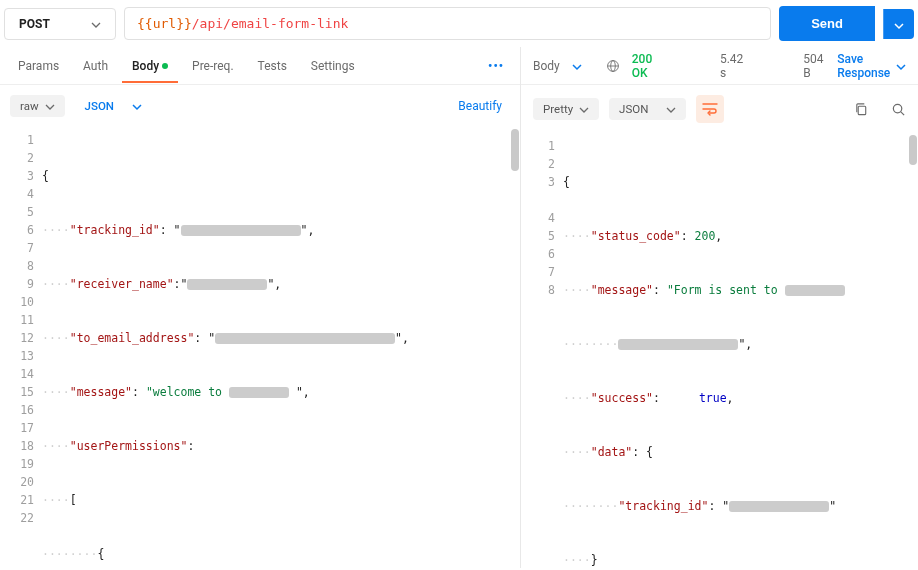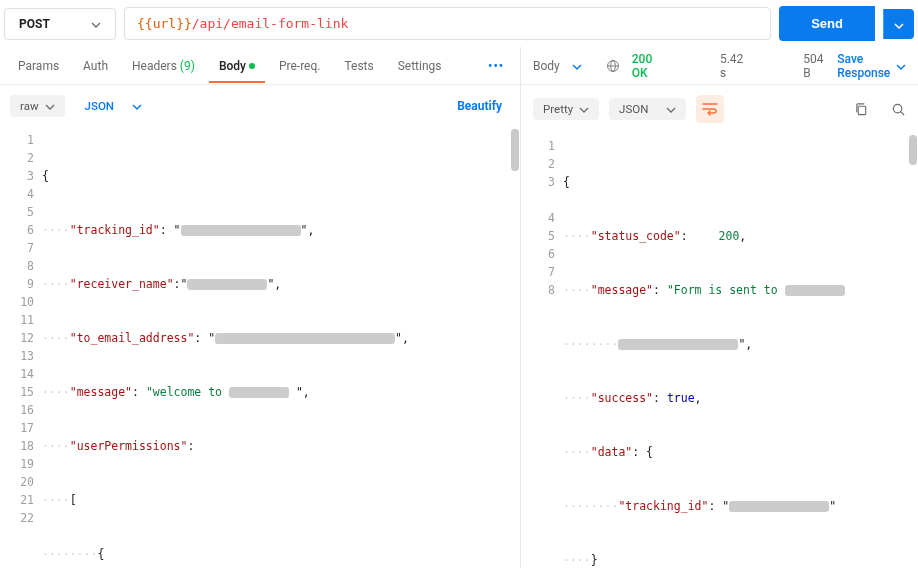--- a/index.html
+++ b/index.html
@@ -26,21 +26,21 @@
 .tab.active { color: #212121; border-bottom-color: #ff6c37; font-weight: 500; }
 .tab-dot { display:inline-block; width:6px; height:6px; border-radius:50%; background:#0cbb52; margin-left:3px; vertical-align:middle; }
 .tab-count { color: #0cbb52; }
 .tabs-spacer { flex: 1; }
 .more-icon { color: #097bed; cursor: pointer; padding: 4px 8px; letter-spacing: 1px; font-weight:bold; }
 
 .subbar { display: flex; align-items: center; padding: 6px 10px; height: 42px; gap: 10px; }
 .pill { display: flex; align-items: center; gap: 6px; padding: 4px 10px; background: #f2f2f2; border-radius: 4px; color: #555; cursor: pointer; font-size: 11.5px; }
 .pill.plain { background: transparent; color: #097bed; font-weight: 500; }
 .subbar-spacer { flex: 1; }
-.beautify { color: #097bed; font-weight: 700; cursor: pointer; padding: 4px 8px; }
+.beautify { color: #097bed; font-weight: 400; cursor: pointer; padding: 4px 8px; }
 
 .resp-header { display: flex; align-items: center; height: 38px; padding: 0 12px; border-bottom: 1px solid #eee; gap: 12px; font-size: 12px; }
 .resp-header .lbl { color: #6b6b6b; }
 .resp-header .sp { flex: 1; }
 .globe { color: #6b6b6b; display:flex; align-items:center; }
 .globe svg { width:14px; height:14px; }
 .status-ok { color: #0cbb52; font-weight: 500; }
 .status-meta { color: #6b6b6b; margin-left: 48px; }
 .save-resp { color: #097bed; cursor: pointer; display: flex; align-items: center; gap: 4px; font-weight: 500; }
 
@@ -51,22 +51,22 @@
 .icon-btn svg { width:15px; height:15px; }
 
 .editor { flex: 1; overflow: auto; position: relative; }
 .gutter { position: absolute; left: 0; top: 0; width: 42px; text-align: right; padding: 4px 8px 4px 0; color: #9e9e9e; font-family: "SF Mono", Monaco, Consolas, monospace; font-size: 11.5px; line-height: 18px; user-select: none; }
 .gutter div { height: 18px; }
 .code { margin-left: 42px; padding: 4px 8px 4px 0; font-family: "SF Mono", Monaco, Consolas, monospace; font-size: 11.5px; line-height: 18px; white-space: pre; }
 .code .line { height: 18px; position: relative; }
 .ind { color: #d0d0d0; letter-spacing: 0; }
 .key { color: #a31515; }
 .pun { color: #212121; }
-.num { color: #0b7d3e; margin-left: 24px; }
-.bool { color: #0000c4; }
+.num { color: #0b7d3e; }
+.bool { color: #0000c4; margin-left: 32px; }
 .str { color: #0b7d3e; }
 .redact { display: inline-block; background: #ccc; border-radius: 3px; height: 11px; vertical-align: middle; }
 .w60 { width: 60px; } .w80 { width: 80px; } .w100 { width: 100px; } .w120 { width: 120px; } .w180 { width: 180px; }
 
 .scrollbar-v { position: absolute; right: 1px; top: 2px; width: 8px; height: 42px; background: #c9c9c9; border-radius: 4px; }
 </style>
 </head>
 <body>
 
 <div class="topbar">
@@ -86,21 +86,20 @@
           <path d="M1 3 L5 7 L9 3" stroke="#fff" stroke-width="1.5" fill="none"></path>
         </svg></span>
     </button>
 </div>
 
 <div class="panels">
   <div class="panel-left">
     <div class="tabs">
       <div class="tab">Params</div>
       <div class="tab">Auth</div>
-      <div class="tab"><span>Headers</span> <span class="tab-count">(9)</span></div>
       <div class="tab active"><span>Body</span><span class="tab-dot"></span></div>
       <div class="tab">Pre-req.</div>
       <div class="tab">Tests</div>
       <div class="tab">Settings</div>
       <div class="tabs-spacer"></div>
       <div class="more-icon">•••</div>
     </div>
     <div class="subbar">
       <div class="pill">
           <span>raw</span>

